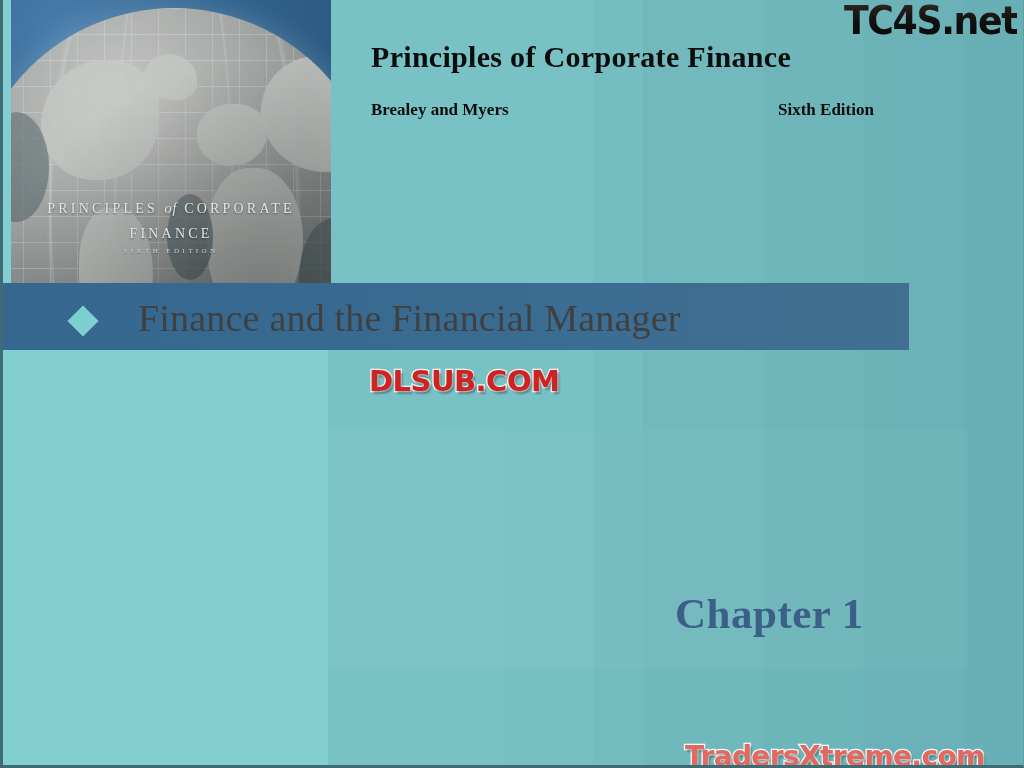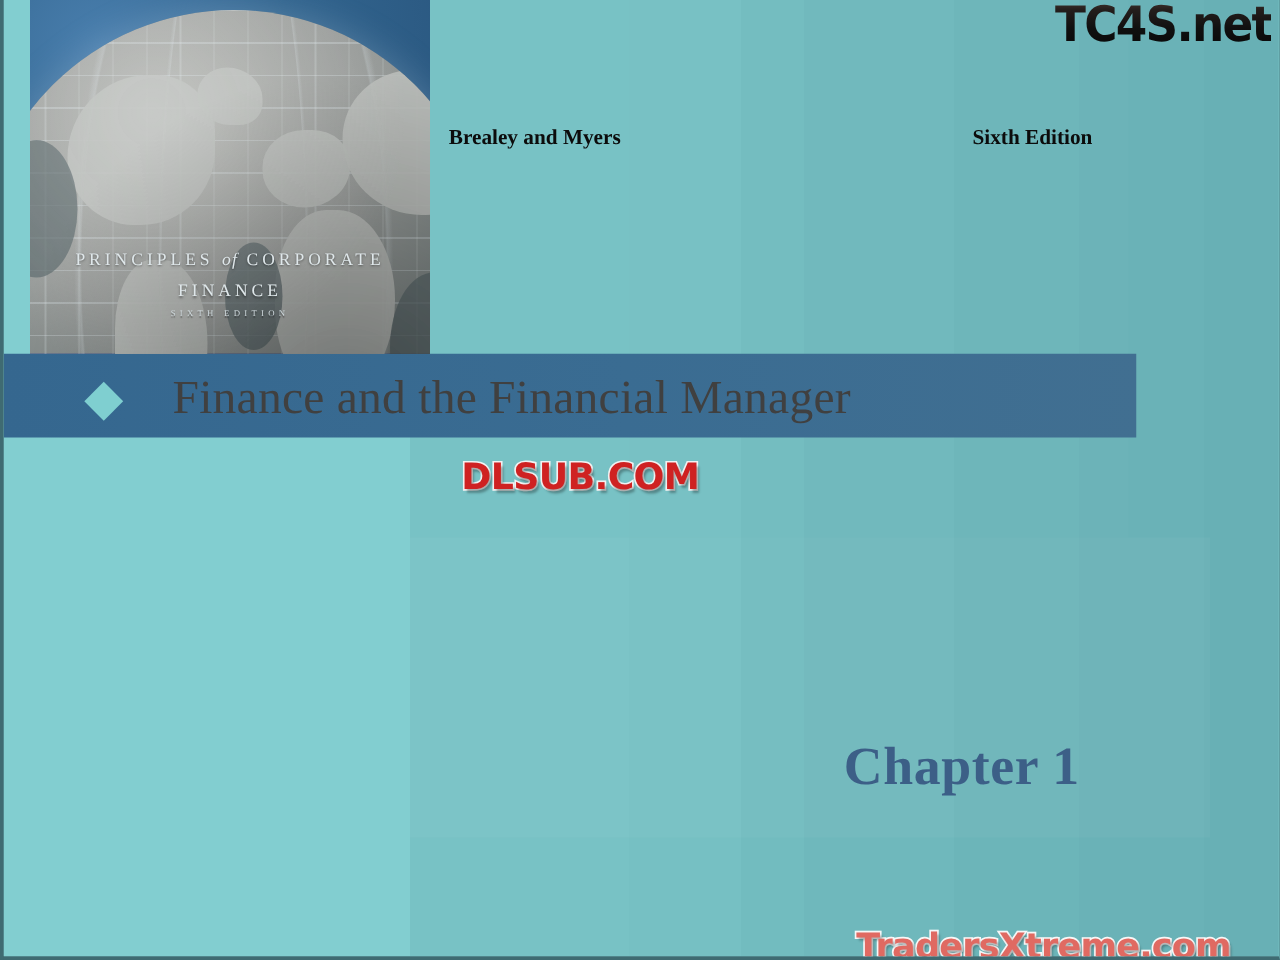--- a/index.html
+++ b/index.html
@@ -56,21 +56,21 @@
     left: 500px;
     top: 0px;
     width: 400px;
     height: 430px;
     background: rgba(255,255,255,0.018);
   }
 
   
   .book-cover {
     position: absolute;
-    left: 21px;
+    left: 8px;
     top: 0px;
     width: 320px;
     height: 283px;
     overflow: hidden;
     background: #a21caf;
   }
   .cover-sky {
     position: absolute;
     inset: 0;
     background:
@@ -168,21 +168,21 @@
     left: 368px;
     top: 40px;
     font-size: 30px;
     font-weight: bold;
     color: #0c0c0c;
     letter-spacing: 0.3px;
     white-space: nowrap;
   }
   .hdr-authors {
     position: absolute;
-    left: 356px;
+    left: 368px;
     top: 100px;
     font-size: 17px;
     font-weight: bold;
     color: #0c0c0c;
     white-space: nowrap;
   }
   .hdr-edition {
     position: absolute;
     left: 775px;
     top: 100px;
@@ -313,20 +313,21 @@
     </div>
 
     <div class="cover-title"><span>PRINCIPLES</span>
       <span class="it">of</span>
       <span>CORPORATE</span><br>
       <span>FINANCE</span>
     </div>
     <div class="cover-sub">SIXTH EDITION</div>
   </div>
 
+  <div class="hdr-title">Principles of Corporate Finance</div>
   <div class="hdr-authors">Brealey and Myers</div>
   <div class="hdr-edition">Sixth Edition</div>
 
   <div class="title-bar"></div>
   <div class="title-diamond"></div>
   <div class="title-text">Finance and the Financial Manager</div>
 
   <div class="chapter">Chapter 1</div>
 
   <div class="wm-tc4s">TC4S.net</div>

